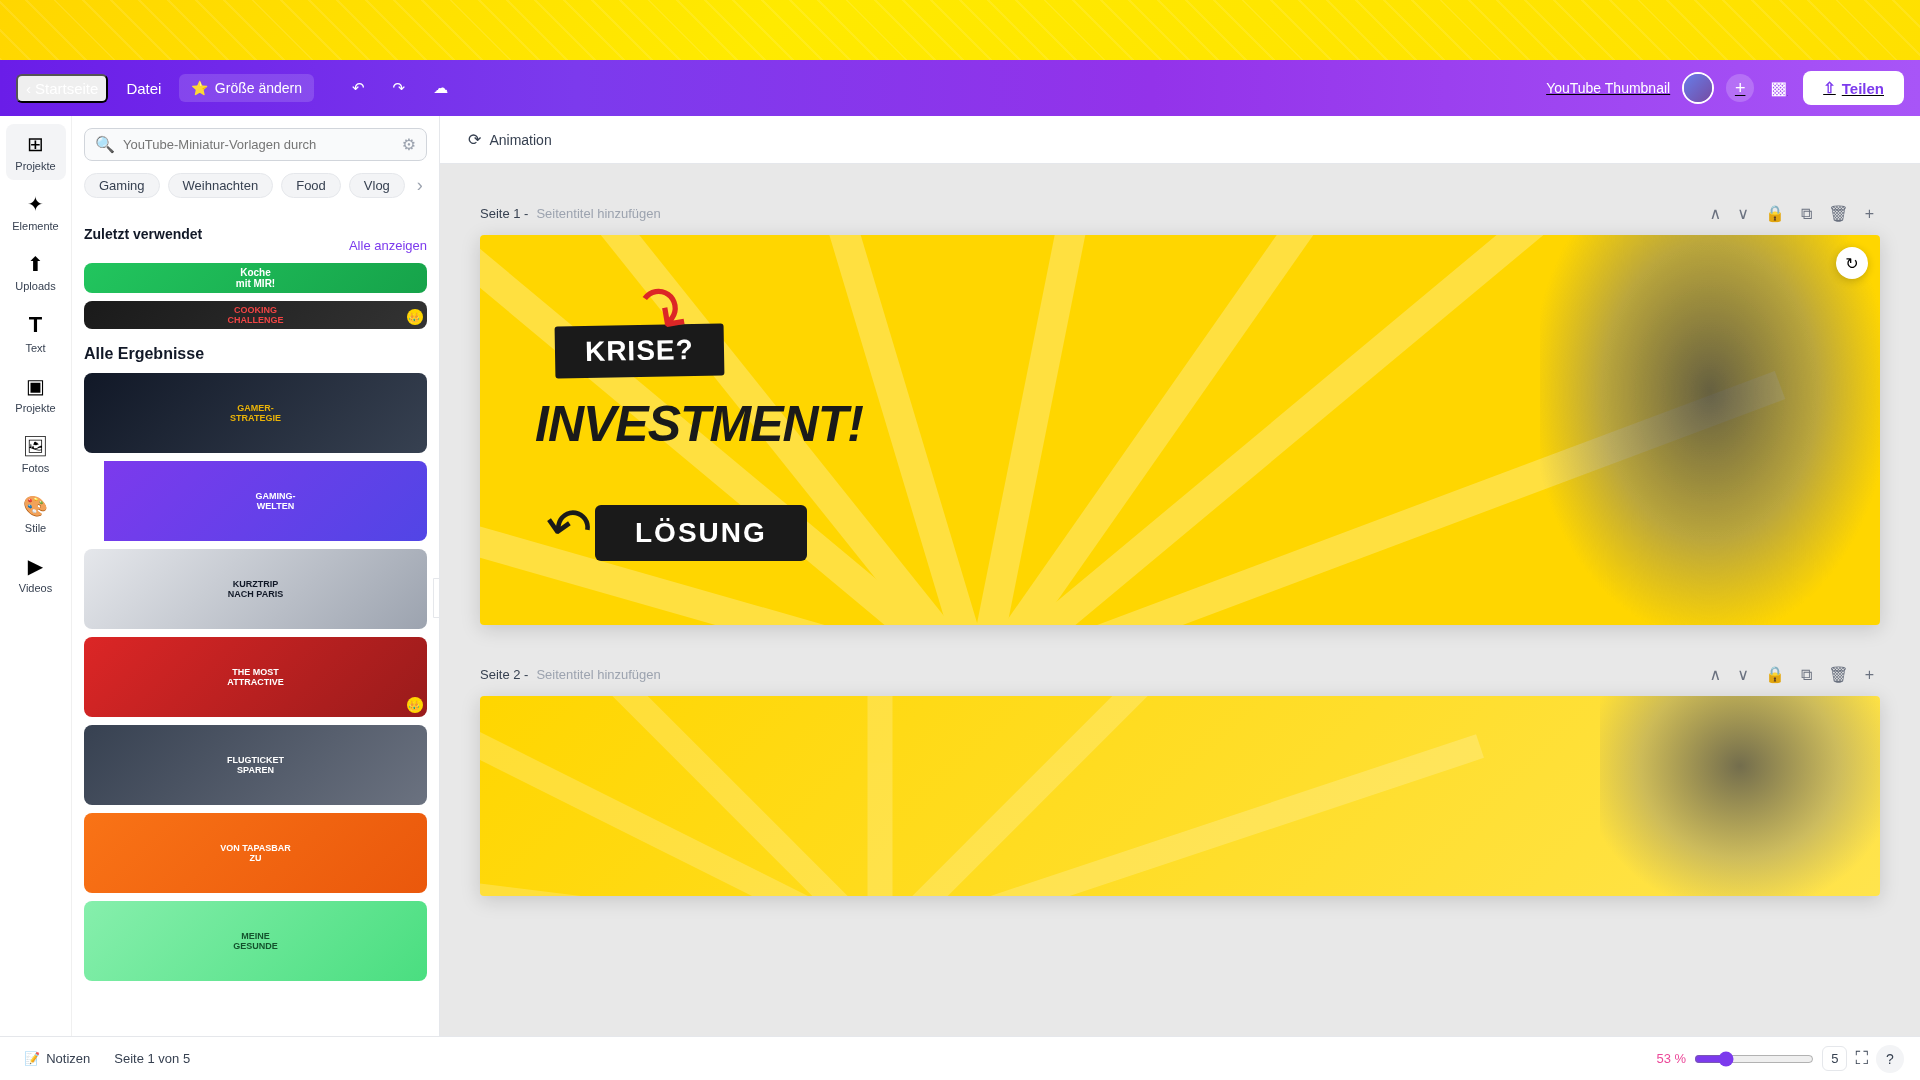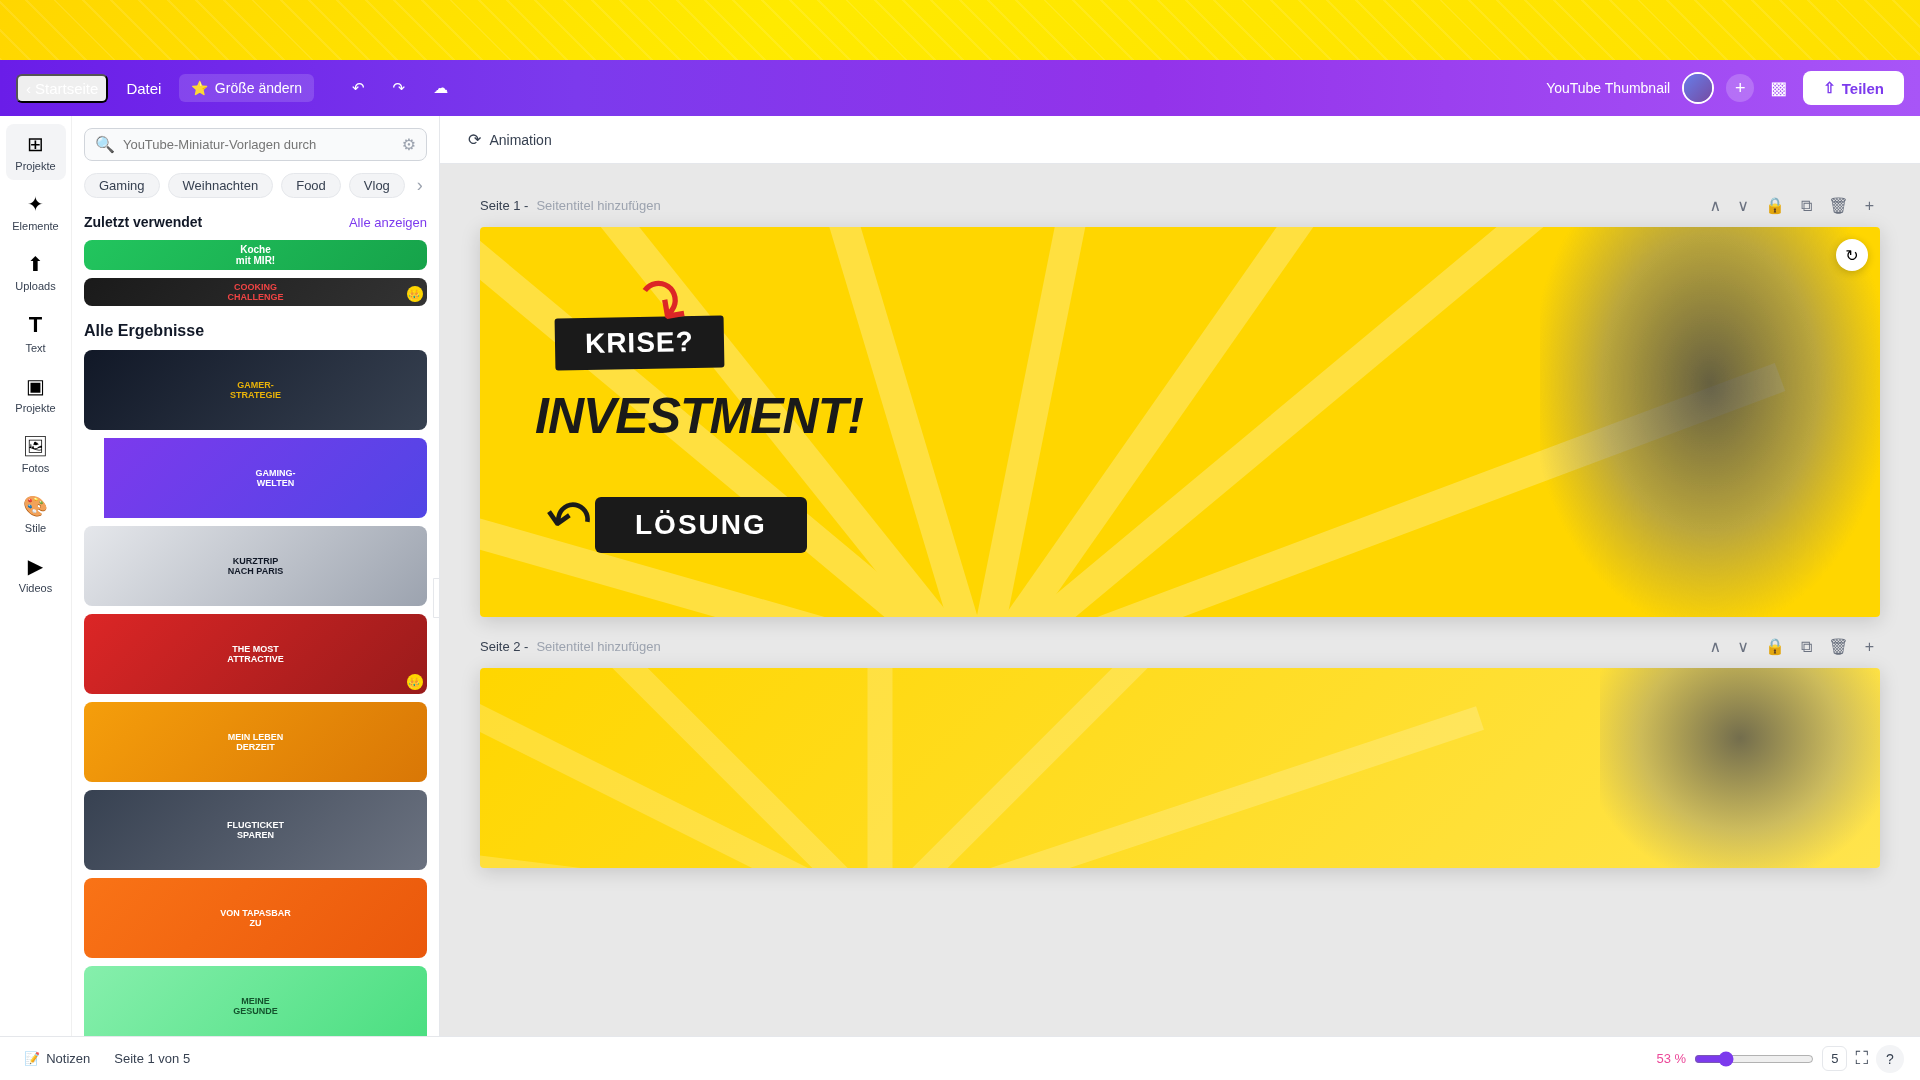--- a/index.html
+++ b/index.html
@@ -17,21 +17,21 @@
       background-image: repeating-linear-gradient(45deg, rgba(255,255,255,0.1) 0, rgba(255,255,255,0.1) 2px, transparent 2px, transparent 20px);
     }
 
     
     .toolbar {
       width: 100%; height: 56px;
       background: linear-gradient(90deg, #6a1de8 0%, #7c3aed 30%, #9333ea 60%, #a855f7 100%);
       display: flex; align-items: center; padding: 0 16px; gap: 12px;
     }
     .toolbar-left { display: flex; align-items: center; gap: 8px; }
-    .toolbar-right { margin-left: auto; display: flex; align-items: center; gap: 12px; }
+    .toolbar-right { margin-left: auto; display: flex; align-items: center; gap: 12px; text-decoration: underline; }
     .nav-back { display: flex; align-items: center; gap: 4px; color: white; font-size: 15px; cursor: pointer; padding: 4px 8px; border-radius: 6px; }
     .toolbar-btn { background: transparent; border: none; color: white; cursor: pointer; font-size: 15px; padding: 6px 10px; border-radius: 6px; display: flex; align-items: center; gap: 6px; }
     .size-btn { background: rgba(255,255,255,0.15); border: none; color: white; cursor: pointer; font-size: 14px; padding: 6px 12px; border-radius: 6px; display: flex; align-items: center; gap: 6px; }
     .doc-title { color: white; font-size: 14px; margin-left: 20px; }
     .avatar { width: 32px; height: 32px; border-radius: 50%; background: #ccc; overflow: hidden; border: 2px solid white; }
     .avatar-img { width: 100%; height: 100%; background: linear-gradient(135deg, #667eea, #764ba2); }
     .add-btn { width: 28px; height: 28px; border-radius: 50%; background: rgba(255,255,255,0.2); border: none; color: white; font-size: 18px; cursor: pointer; display: flex; align-items: center; justify-content: center; }
     .stats-btn { background: transparent; border: none; color: white; cursor: pointer; font-size: 18px; padding: 4px; }
     .share-btn { background: white; color: #7c3aed; border: none; border-radius: 8px; padding: 8px 20px; font-size: 15px; font-weight: 600; cursor: pointer; display: flex; align-items: center; gap: 6px; }
 
@@ -52,37 +52,37 @@
     .search-bar input { border: none; background: transparent; outline: none; flex: 1; font-size: 13px; color: #374151; }
     .search-icon { color: #9ca3af; font-size: 16px; }
     .filter-icon { color: #9ca3af; font-size: 16px; cursor: pointer; }
 
     .filter-tags { display: flex; gap: 8px; flex-wrap: wrap; margin-bottom: 16px; }
     .filter-tag { background: #f3f4f6; border: 1px solid #e5e7eb; border-radius: 20px; padding: 4px 14px; font-size: 13px; color: #374151; cursor: pointer; white-space: nowrap; }
     .filter-tag-more { background: transparent; border: none; font-size: 18px; color: #9ca3af; cursor: pointer; padding: 0 4px; }
 
     .section-header { display: flex; justify-content: space-between; align-items: center; margin-bottom: 10px; }
     .section-title { font-size: 14px; font-weight: 600; color: #111827; }
-    .section-link { font-size: 13px; color: #7c3aed; cursor: pointer; }
+    .section-link { font-size: 13px; color: #7c3aed; cursor: pointer; margin-top: 24px; }
 
     .recent-templates { display: flex; gap: 8px; margin-bottom: 16px; flex-direction: column; }
     .template-thumb { border-radius: 8px; overflow: hidden; cursor: pointer; position: relative; flex: 1; height: 70px; }
     .template-thumb-inner { width: 100%; height: 100%; }
 
     .all-results-title { font-size: 16px; font-weight: 600; color: #111827; margin-bottom: 10px; }
     .templates-grid { display: grid; grid-template-columns: 1fr; gap: 8px; }
     .grid-thumb { border-radius: 8px; overflow: hidden; cursor: pointer; height: 80px; position: relative; }
     .grid-thumb-inner { width: 100%; height: 100%; }
 
     
     .canvas-area { flex: 1; background: #e8e8e8; overflow-y: auto; position: relative; }
     .canvas-toolbar { height: 48px; background: white; border-bottom: 1px solid #e5e7eb; display: flex; align-items: center; padding: 0 16px; gap: 12px; }
     .animation-btn { display: flex; align-items: center; gap: 8px; font-size: 14px; color: #374151; cursor: pointer; padding: 6px 12px; border-radius: 6px; }
 
-    .canvas-scroll { padding: 28px 40px; display: flex; flex-direction: column; gap: 16px; }
+    .canvas-scroll { padding: 36px 40px; display: flex; flex-direction: column; gap: 36px; }
     .page-row { display: flex; flex-direction: column; gap: 8px; }
     .page-header { display: flex; align-items: center; gap: 8px; }
     .page-label { font-size: 13px; color: #374151; }
     .page-title-input { font-size: 13px; color: #9ca3af; cursor: pointer; }
     .page-controls { margin-left: auto; display: flex; gap: 4px; }
     .page-ctrl-btn { background: transparent; border: none; color: #6b7280; cursor: pointer; font-size: 16px; padding: 4px 6px; border-radius: 4px; }
 
     .canvas-frame { border-radius: 4px; overflow: hidden; box-shadow: 0 4px 20px rgba(0,0,0,0.15); position: relative; cursor: pointer; }
     .canvas-frame-refresh { position: absolute; top: 12px; right: 12px; width: 32px; height: 32px; background: white; border-radius: 50%; display: flex; align-items: center; justify-content: center; box-shadow: 0 2px 8px rgba(0,0,0,0.2); cursor: pointer; z-index: 10; }
 
@@ -290,23 +290,20 @@
         </div>
         <div class="grid-thumb">
           <div class="grid-thumb-inner tmpl-gamer2">GAMING-<br>WELTEN</div>
         </div>
         <div class="grid-thumb">
           <div class="grid-thumb-inner tmpl-paris">KURZTRIP<br>NACH PARIS</div>
         </div>
         <div class="grid-thumb" style="position:relative;">
           <div class="grid-thumb-inner tmpl-attractive">THE MOST<br>ATTRACTIVE</div>
           <div style="position:absolute; bottom:4px; right:4px; background:#ffd600; border-radius:50%; width:16px; height:16px; display:flex; align-items:center; justify-content:center; font-size:10px;">👑</div>
-        </div>
-        <div class="grid-thumb">
-          <div class="grid-thumb-inner tmpl-leben">MEIN LEBEN<br>DERZEIT</div>
         </div>
         <div class="grid-thumb">
           <div class="grid-thumb-inner tmpl-flight">FLUGTICKET<br>SPAREN</div>
         </div>
         <div class="grid-thumb">
           <div class="grid-thumb-inner tmpl-tapas">VON TAPASBAR<br>ZU</div>
         </div>
         <div class="grid-thumb">
           <div class="grid-thumb-inner tmpl-gesunde">MEINE<br>GESUNDE</div>
         </div>

